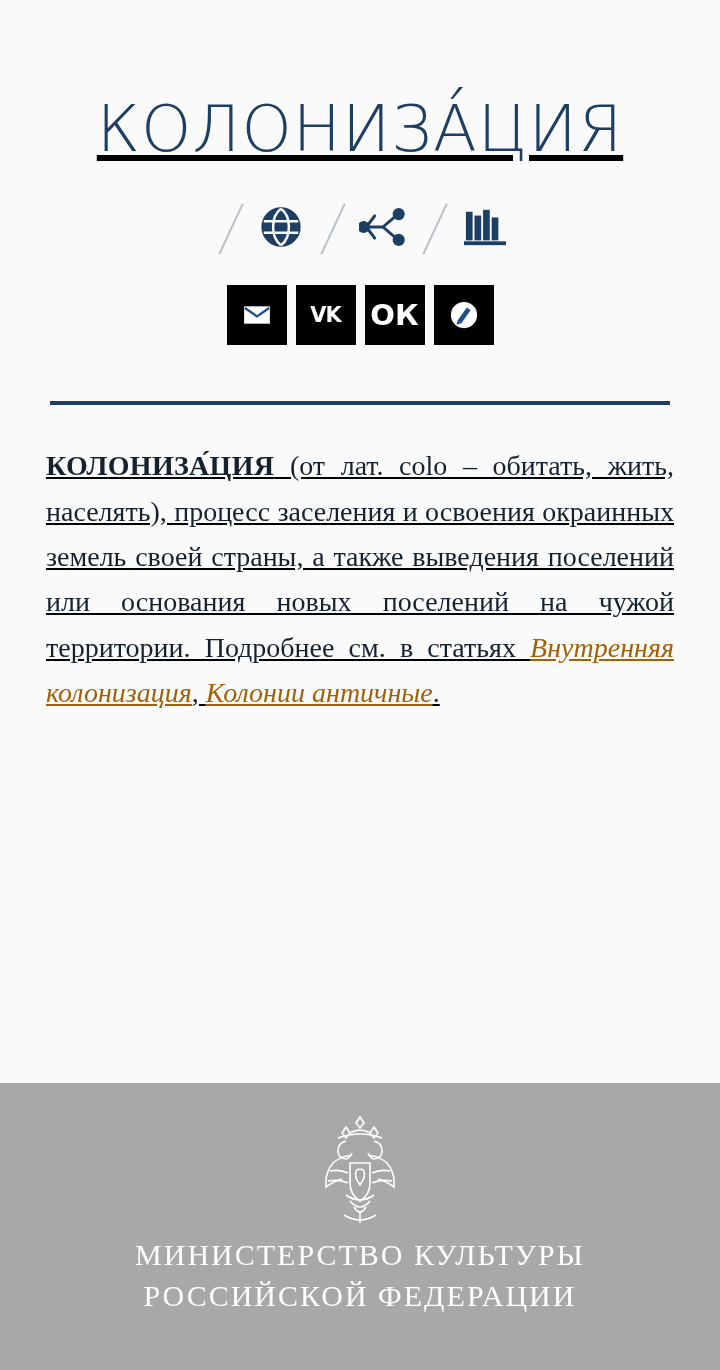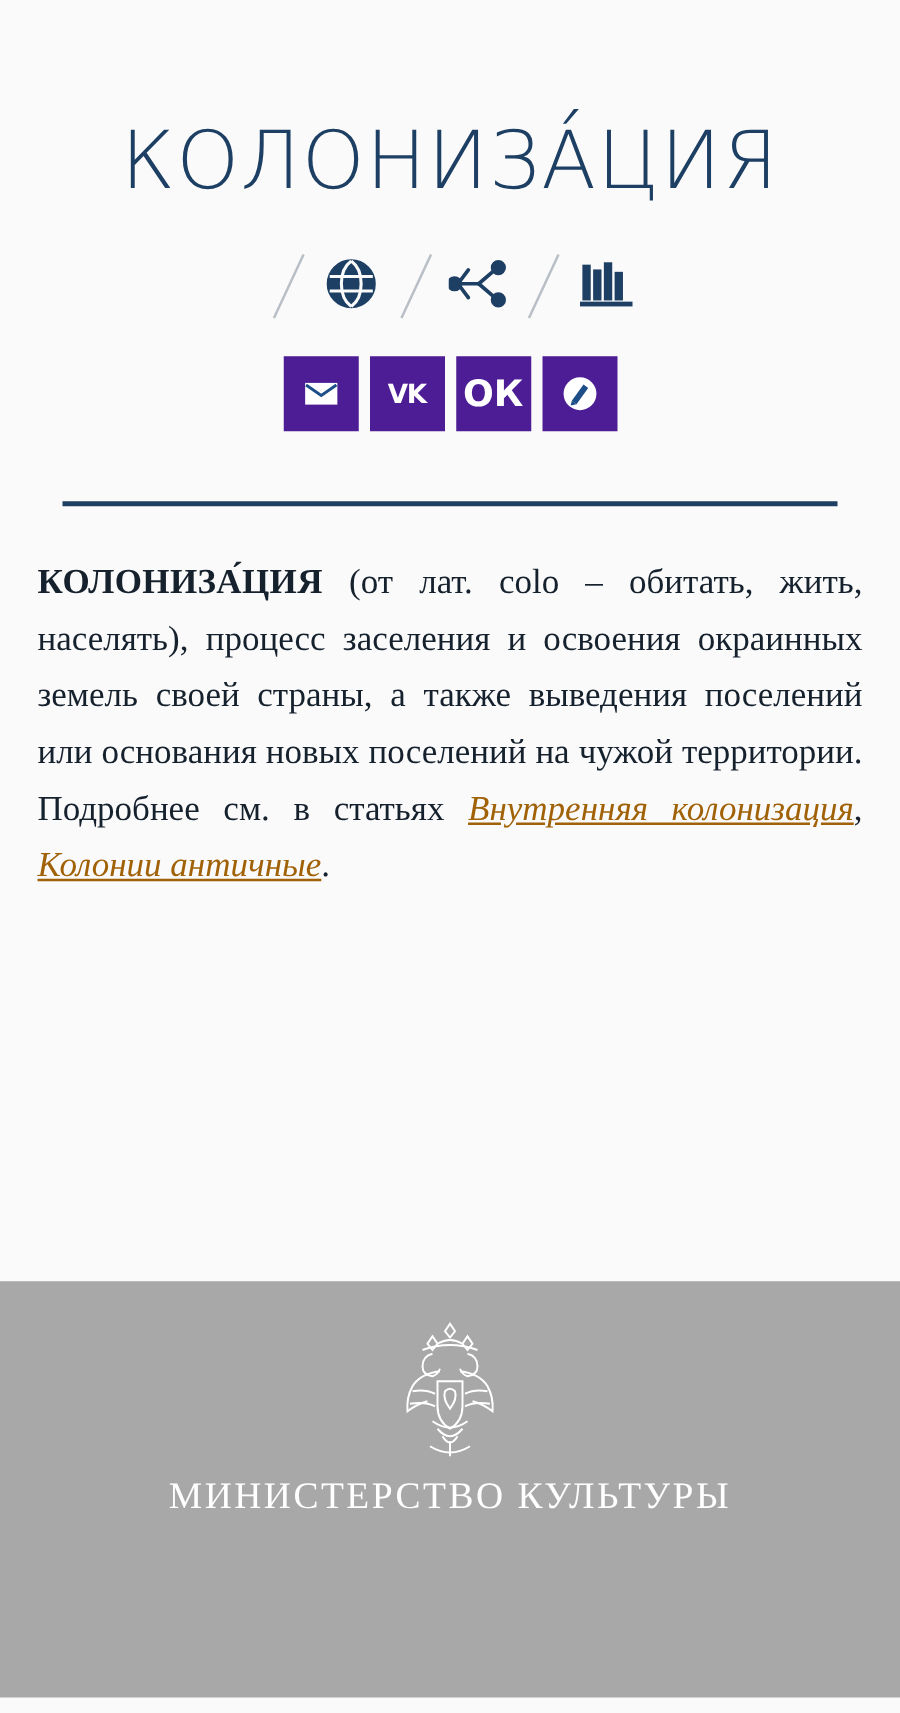--- a/index.html
+++ b/index.html
@@ -13,22 +13,23 @@
     font-family: "Liberation Serif", serif;
     overflow: hidden;
   }
   .page {
     position: relative;
     width: 720px;
     height: 1370px;
     background: #fafafa;
   }
   .content {
-    padding: 0 30px;
+    padding: 0 46px;
     box-sizing: border-box;
+    text-decoration: underline;
   }
 
   
   .title {
     margin: 0;
     padding-top: 96px;
     text-align: center;
     font-family: "DejaVu Sans", sans-serif;
     font-weight: 300;
     font-size: 64px;
@@ -75,21 +76,21 @@
   
   .share-row {
     display: flex;
     justify-content: center;
     gap: 9px;
     margin-top: 28px;
   }
   .share-btn {
     width: 60px;
     height: 60px;
-    background: #4c1d95;
+    background: #000000;
     display: flex;
     align-items: center;
     justify-content: center;
     color: #ffffff;
     cursor: pointer;
   }
   .share-btn svg { display: block; }
   .share-btn .vk-text {
     font-family: "DejaVu Sans", sans-serif;
     font-weight: 700;
@@ -128,23 +129,23 @@
   .article a {
     color: #a16207;
     font-style: italic;
     text-decoration: underline;
   }
 
   
   .footer {
     position: absolute;
     left: 0;
-    bottom: 12px;
+    bottom: 0;
     width: 720px;
-    height: 333px;
+    height: 287px;
     background: #a8a8a8;
     color: #ffffff;
     text-align: center;
     overflow: hidden;
   }
   .footer .crest {
     margin-top: 28px;
     display: flex;
     justify-content: center;
   }
@@ -268,16 +269,17 @@
 
         <path d="M40 84 q14 10 28 0" fill="none"></path>
         <path d="M44 90 q10 12 20 0" fill="none"></path>
         <path d="M48 96 q6 10 12 0" fill="none"></path>
         <path d="M54 100 v12" fill="none"></path>
         <path d="M38 104 q16 10 32 0" fill="none"></path>
       </svg>
     </div>
     <div class="ministry">
       <div>МИНИСТЕРСТВО КУЛЬТУРЫ</div>
+      <div>РОССИЙСКОЙ ФЕДЕРАЦИИ</div>
     </div>
   </div>
 
 </div>
 
 </body></html>

